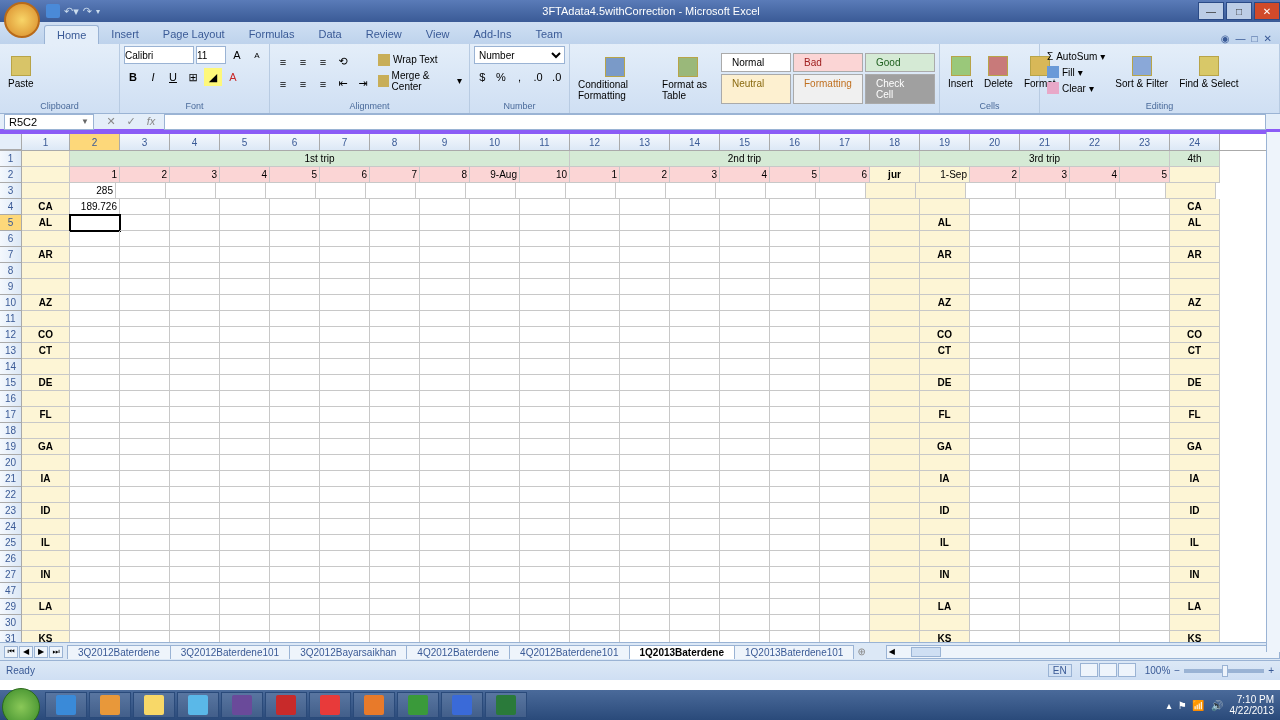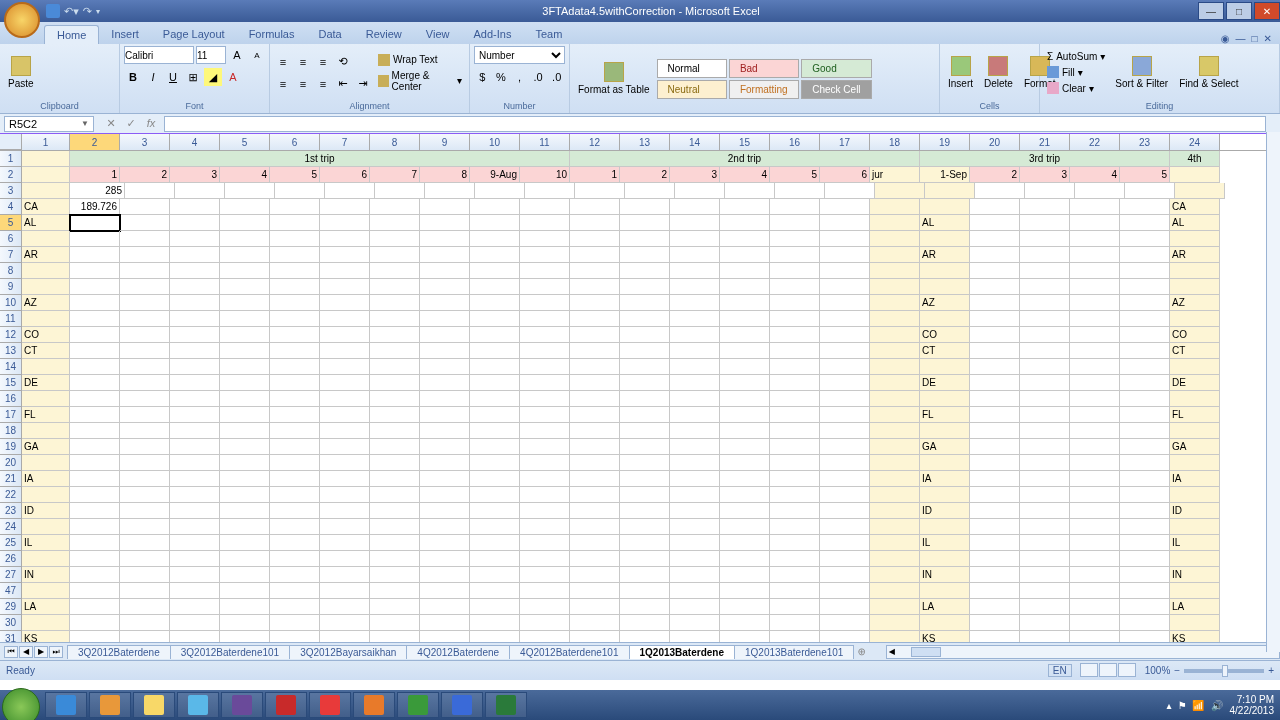--- a/index.html
+++ b/index.html
@@ -39,39 +39,39 @@
 .ribbon .btnrow span { width: 18px; height: 18px; border: 1px solid transparent; display: flex; align-items: center; justify-content: center; cursor: pointer; font-size: 11px; }
 .ribbon .stylecell { border: 1px solid #aaa; padding: 3px 10px; min-width: 70px; font-size: 10px; text-align: left; cursor: pointer; }
 .ribbon .stylecell.normal { background: #fff; }
 .ribbon .stylecell.bad { background: #fbd5d5; color: #a02020; }
 .ribbon .stylecell.good { background: #d5ead5; color: #206020; }
 .ribbon .stylecell.neutral { background: #fdf0d0; color: #8a6a10; }
 .ribbon .stylecell.calc { background: #f0f0f0; color: #c07020; }
 .ribbon .stylecell.check { background: #a0a0a0; color: #fff; }
 
 
-.fbar { height: 20px; border-bottom: 1px solid #8b5cf6; display: flex; align-items: center; background: #e4eef9; font-size: 11px; }
+.fbar { height: 20px; border-bottom: 5px solid #8b5cf6; display: flex; align-items: center; background: #e4eef9; font-size: 11px; }
 .fbar .namebox { width: 90px; border: 1px solid #9ab3d4; background: #fff; margin: 0 4px; padding: 1px 4px; display: flex; justify-content: space-between; align-items: center; }
 .fbar .namebox .dd { font-size: 8px; color: #666; }
 .fbar .fxbtns { display: flex; gap: 2px; padding: 0 4px; }
 .fbar .fxbtns span { width: 18px; text-align: center; color: #888; cursor: pointer; }
 .fbar .fxinput { flex: 1; border: 1px solid #9ab3d4; background: #fff; height: 16px; margin-right: 14px; }
 
 
 .grid-wrap { position: relative; height: 508px; overflow: hidden; background: #fff; }
 .colheads { display: flex; height: 17px; border-bottom: 1px solid #aaa; }
 .colheads .corner { width: 22px; background: #e4eef9; border-right: 1px solid #aaa; border-bottom: 1px solid #aaa; }
 .colheads .ch { background: linear-gradient(#f4f8fd, #dce8f6); border-right: 1px solid #aaa; text-align: center; font-size: 10px; line-height: 17px; color: #3a5a96; cursor: pointer; }
 .colheads .ch.sel { background: #fdd87a; }
 .rows { }
 .row { display: flex; height: 16px; }
 .row .rh { width: 22px; background: linear-gradient(90deg, #f4f8fd, #dce8f6); border-right: 1px solid #aaa; border-bottom: 1px solid #aaa; text-align: center; font-size: 10px; line-height: 16px; color: #3a5a96; cursor: pointer; }
 .row .rh.sel { background: #fdd87a; }
 .cell { border-right: 1px solid #c8c8c8; border-bottom: 1px solid #c8c8c8; font-size: 10px; padding: 0 2px; line-height: 16px; overflow: hidden; white-space: nowrap; text-align: right; }
-.cell.l { text-align: left; }
+.cell.l { text-align: center; font-weight: bold; }
 .cell.c { text-align: center; }
 .cell.hdr-green { background: #d5ead5; }
 .cell.hdr-pink { background: #fbd5d5; }
 .cell.hdr-yel { background: #fdf5d5; }
 .cell.active { outline: 2px solid #000; outline-offset: -1px; background: #fff; }
 
 
 .sheettabs { height: 18px; background: #dce8f6; border-top: 1px solid #9ab3d4; display: flex; align-items: center; font-size: 10px; }
 .sheettabs .navbtns { display: flex; padding: 0 4px; gap: 1px; }
 .sheettabs .navbtns span { width: 14px; text-align: center; border: 1px solid #9ab3d4; background: #eef4fb; cursor: pointer; font-size: 8px; }
@@ -215,20 +215,24 @@
         <span>,</span>
         <span>.0</span>
         <span>.0</span>
       </div>
     </div>
     <div class="group-label">Number</div>
   </div>
 
   <div class="group" style="width:370px">
     <div class="group-body">
+      <div class="bigbtn">
+          <div class="ico" style="background:#7a9ac8"></div>
+          <span>Conditional Formatting</span>
+        </div>
       <div class="bigbtn">
           <div class="ico" style="background:#9ab87a"></div>
           <span>Format as Table</span>
         </div>
       <div style="display:grid;grid-template-columns:repeat(3,1fr);gap:2px">
         <div class="stylecell normal">Normal</div>
         <div class="stylecell bad">Bad</div>
         <div class="stylecell good">Good</div>
         <div class="stylecell neutral">Neutral</div>
         <div class="stylecell calc">Formatting</div>
@@ -350,21 +354,21 @@
         <div class="cell hdr-yel" style="width: 50px;">1-Sep</div>
         <div class="cell hdr-pink" style="width: 50px;">2</div>
         <div class="cell hdr-pink" style="width: 50px;">3</div>
         <div class="cell hdr-pink" style="width: 50px;">4</div>
         <div class="cell hdr-pink" style="width: 50px;">5</div>
         <div class="cell hdr-yel" style="width: 50px;"></div>
       </div>
       <div class="row">
         <div class="rh">3</div>
         <div class="cell hdr-yel" style="width: 48px;"></div>
-        <div class="cell" style="width: 55px;">285</div>
+        <div class="cell" style="width: 46px;">285</div>
         <div class="cell" style="width: 50px;"></div>
         <div class="cell" style="width: 50px;"></div>
         <div class="cell" style="width: 50px;"></div>
         <div class="cell" style="width: 50px;"></div>
         <div class="cell" style="width: 50px;"></div>
         <div class="cell" style="width: 50px;"></div>
         <div class="cell" style="width: 50px;"></div>
         <div class="cell" style="width: 50px;"></div>
         <div class="cell" style="width: 50px;"></div>
         <div class="cell" style="width: 50px;"></div>

